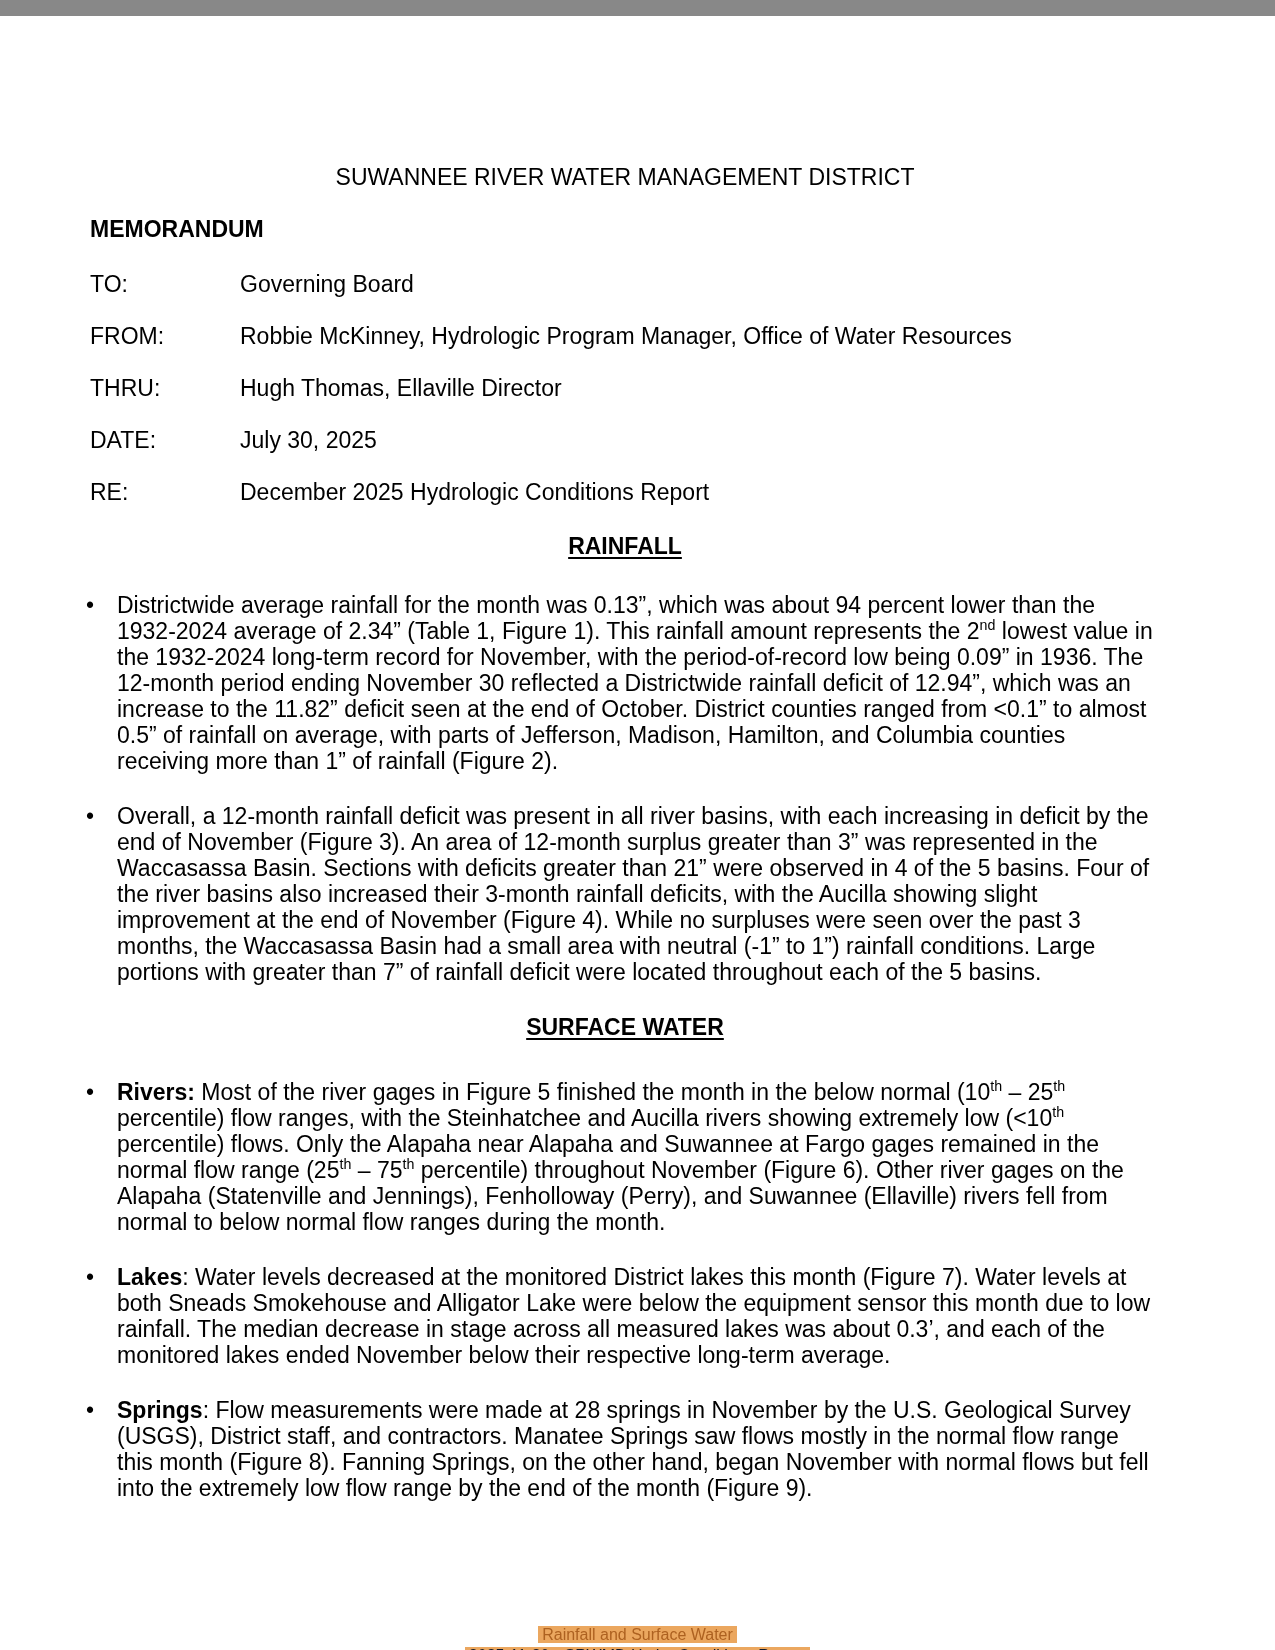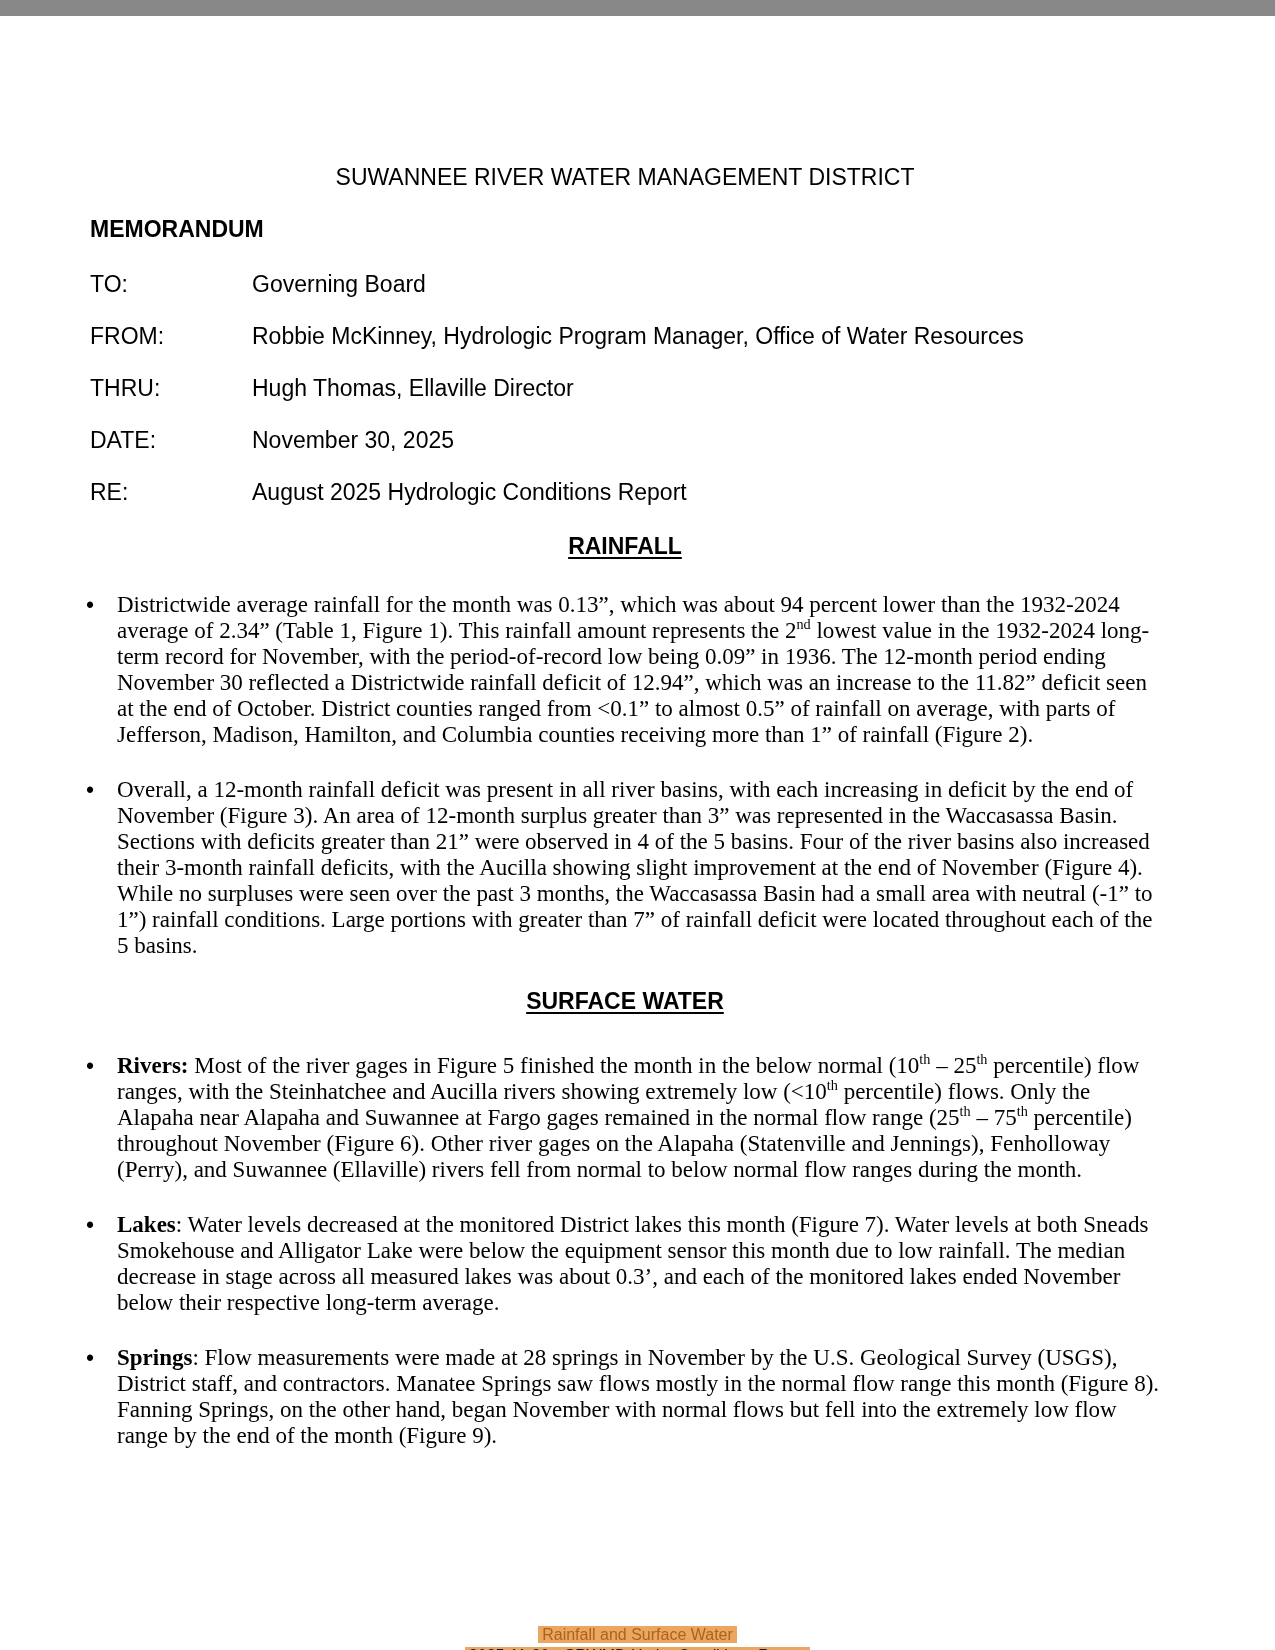--- a/index.html
+++ b/index.html
@@ -9,35 +9,35 @@
     margin:16px auto;
     background:#ffffff;
     box-sizing:border-box;
     padding:148px 115px 0 90px;
     font-family:"Liberation Sans",sans-serif;
     font-size:23px;line-height:26px;color:#000;
     overflow:hidden;
   }
   .doc-title{text-align:center;margin:0 0 26px 0;}
   .doc-subtitle{text-align:left;font-weight:bold;margin:0 0 29px 0;}
-  .memo-row{display:flex;margin-bottom:26px;gap:12px;}
+  .memo-row{display:flex;margin-bottom:26px;}
   .memo-label{flex:0 0 150px;}
   .memo-value{flex:1;}
   .section-heading{
     font-weight:bold;
     text-decoration:underline;
     text-decoration-thickness:2px;
     text-underline-offset:3px;
     margin:28px 0 33px 0;
     text-align:center;
   }
   .section[data-section="1"] .section-heading{margin-bottom:39px;}
   .bullet{display:flex;margin-bottom:29px;}
   .dot{flex:0 0 31px;margin-left:-4px;}
-  .btxt{flex:1;font-family:Liberation Serif, serif;}
+  .btxt{flex:1;}
   sup{font-size:62%;line-height:0;vertical-align:super;}
   .footer{
     position:absolute;left:0;right:0;bottom:0;
     text-align:center;
     font-size:16px;line-height:21px;
   }
   .footer .hl{padding:0 4px;}
 </style>
 </head>
 <body>
@@ -55,25 +55,25 @@
       <div class="memo-row">
         <div class="memo-label">FROM:</div>
         <div class="memo-value">Robbie McKinney, Hydrologic Program Manager, Office of Water Resources</div>
       </div>
       <div class="memo-row">
         <div class="memo-label">THRU:</div>
         <div class="memo-value">Hugh Thomas, Ellaville Director</div>
       </div>
       <div class="memo-row">
         <div class="memo-label">DATE:</div>
-        <div class="memo-value">November 30, 2025</div>
+        <div class="memo-value">July 30, 2025</div>
       </div>
       <div class="memo-row">
         <div class="memo-label">RE:</div>
-        <div class="memo-value">August 2025 Hydrologic Conditions Report</div>
+        <div class="memo-value">December 2025 Hydrologic Conditions Report</div>
       </div>
     </div>
 
   <div class="section" data-section="0">
     <div class="section-heading">RAINFALL</div>
     <div class="bullets">
         <div class="bullet">
           <span class="dot">•</span>
           <div class="btxt">Districtwide average rainfall for the month was 0.13”, which was about 94 percent lower than the 1932-2024 average of 2.34” (Table 1, Figure 1). This rainfall amount represents the 2<sup>nd</sup> lowest value in the 1932-2024 long-term record for November, with the period-of-record low being 0.09” in 1936. The 12-month period ending November 30 reflected a Districtwide rainfall deficit of 12.94”, which was an increase to the 11.82” deficit seen at the end of October. District counties ranged from &lt;0.1” to almost 0.5” of rainfall on average, with parts of Jefferson, Madison, Hamilton, and Columbia counties receiving more than 1” of rainfall (Figure 2).</div>
         </div>

